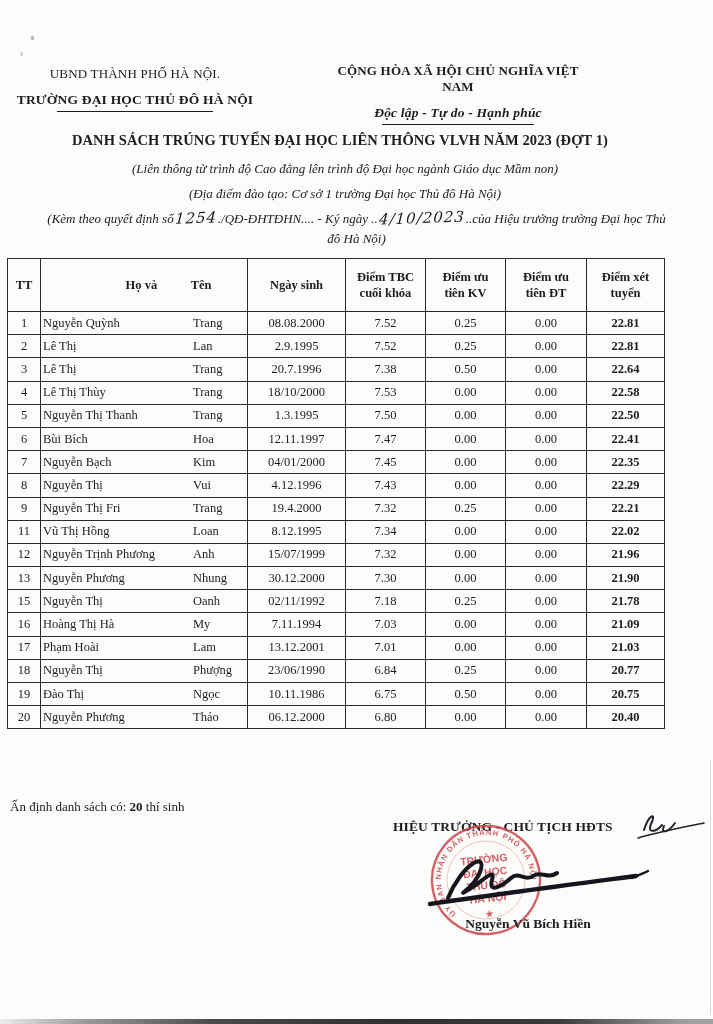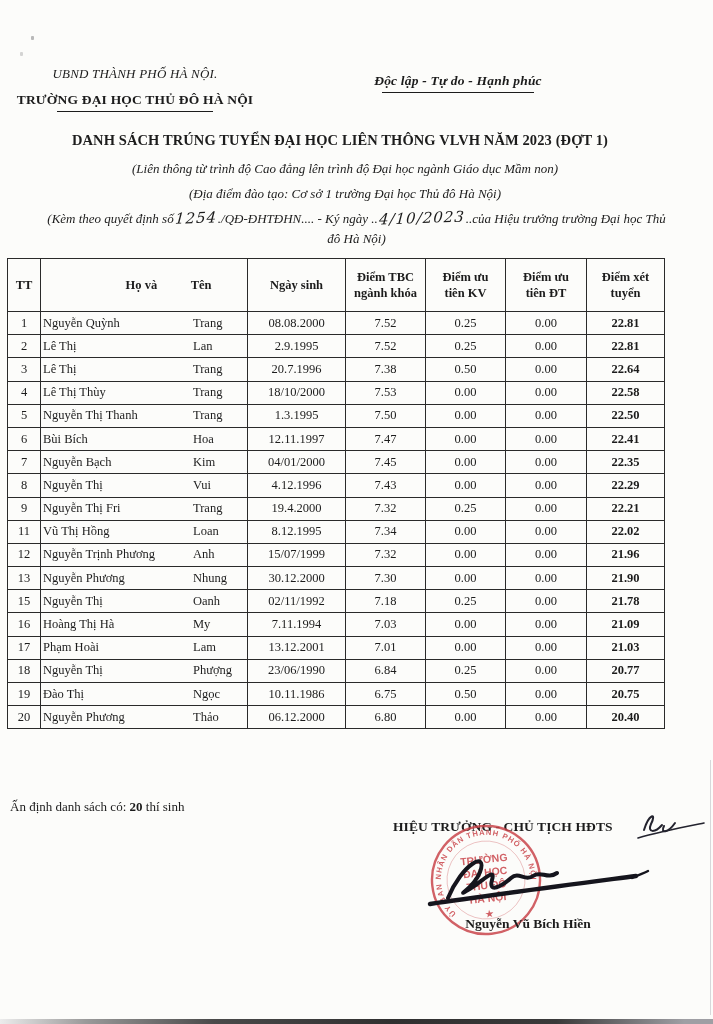--- a/index.html
+++ b/index.html
@@ -14,21 +14,21 @@
     background:var(--paper);
     font-family:"Liberation Serif", serif;
     color:var(--ink);
   }
   .abs{position:absolute;}
   .center{text-align:center;}
 
   
   .org-left{left:15px;top:66px;width:240px;}
   .org-right{left:322px;top:63px;width:272px;}
-  .org-line1{font-size:13px;letter-spacing:.2px;font-style:italic;}
+  .org-line1{font-size:13px;letter-spacing:.2px;}
   .org-line2{font-size:13.5px;font-weight:bold;margin-top:10px;letter-spacing:.2px;}
   .org-right .org-line1{font-weight:bold;font-size:13px;}
   .org-right .org-line2{font-style:italic;font-size:13.5px;}
   .rule{height:0;border-top:1.6px solid var(--ink);margin:3px auto 0;}
   .rule-left{width:156px;}
   .rule-right{width:152px;}
 
   .doc-title{left:0;top:132px;width:680px;font-size:14.5px;font-weight:bold;letter-spacing:.1px;}
   .doc-sub{left:0;top:161px;width:690px;font-size:13px;font-style:italic;}
   .doc-sub2{top:186px;}
@@ -86,20 +86,21 @@
 </head>
 <body>
 
 <div class="abs org-left center">
   <div class="org-line1">UBND THÀNH PHỐ HÀ NỘI.</div>
   <div class="org-line2">TRƯỜNG ĐẠI HỌC THỦ ĐÔ HÀ NỘI</div>
   <div class="rule rule-left"></div>
 </div>
 
 <div class="abs org-right center">
+  <div class="org-line1">CỘNG HÒA XÃ HỘI CHỦ NGHĨA VIỆT NAM</div>
   <div class="org-line2">Độc lập - Tự do - Hạnh phúc</div>
   <div class="rule rule-right"></div>
 </div>
 
 <div class="abs doc-title center">DANH SÁCH TRÚNG TUYỂN ĐẠI HỌC LIÊN THÔNG VLVH NĂM 2023 (ĐỢT 1)</div>
 <div class="abs doc-sub center">(Liên thông từ trình độ Cao đẳng lên trình độ Đại học ngành Giáo dục Mầm non)</div>
 <div class="abs doc-sub doc-sub2 center">(Địa điểm đào tạo: Cơ sở 1 trường Đại học Thủ đô Hà Nội)</div>
 
 <div class="abs decision center">
   <span>(Kèm theo quyết định số</span><span class="hand">1254</span><span>./QĐ-ĐHTĐHN.... - Ký ngày ..</span><span class="hand">4/10/2023</span><span>..của Hiệu trưởng trường Đại học Thủ</span>
@@ -122,21 +123,21 @@
       <th>TT</th>
       <th>
         <div class="th-name">
           <span class="h1">Họ và</span>
           <span class="h2">Tên</span>
         </div>
       </th>
       <th>Ngày sinh</th>
       <th>
         <span>Điểm TBC</span><br>
-        <span>ngành khóa</span>
+        <span>cuối khóa</span>
       </th>
       <th>
         <span>Điểm ưu</span><br>
         <span>tiên KV</span>
       </th>
       <th>
         <span>Điểm ưu</span><br>
         <span>tiên ĐT</span>
       </th>
       <th>

